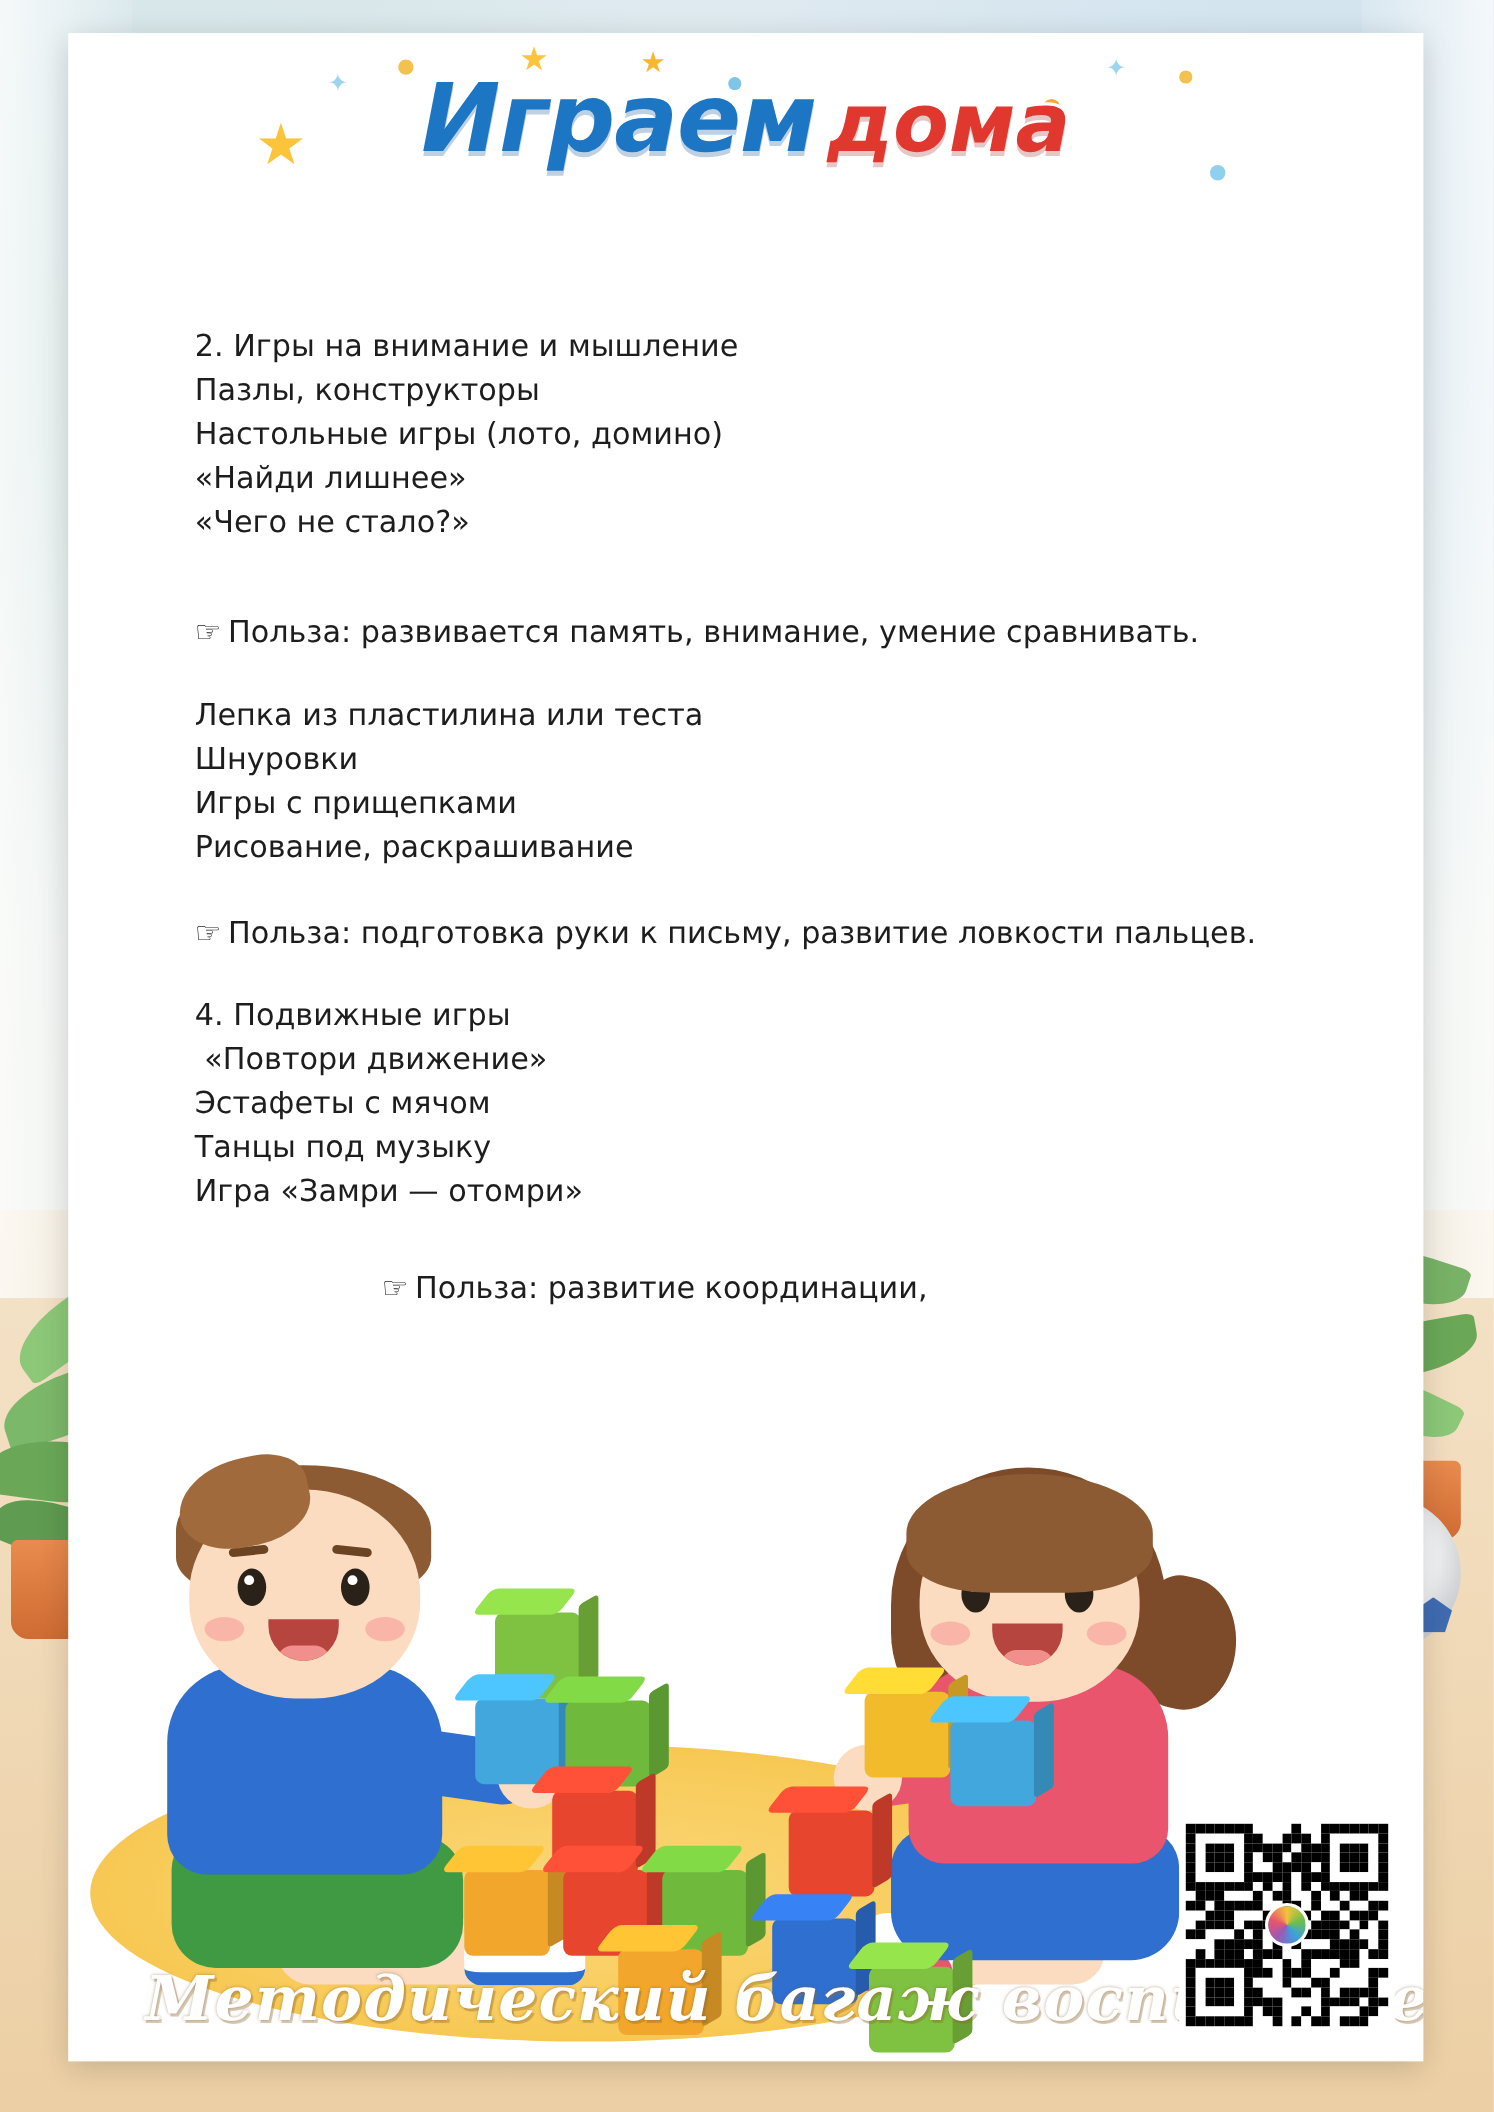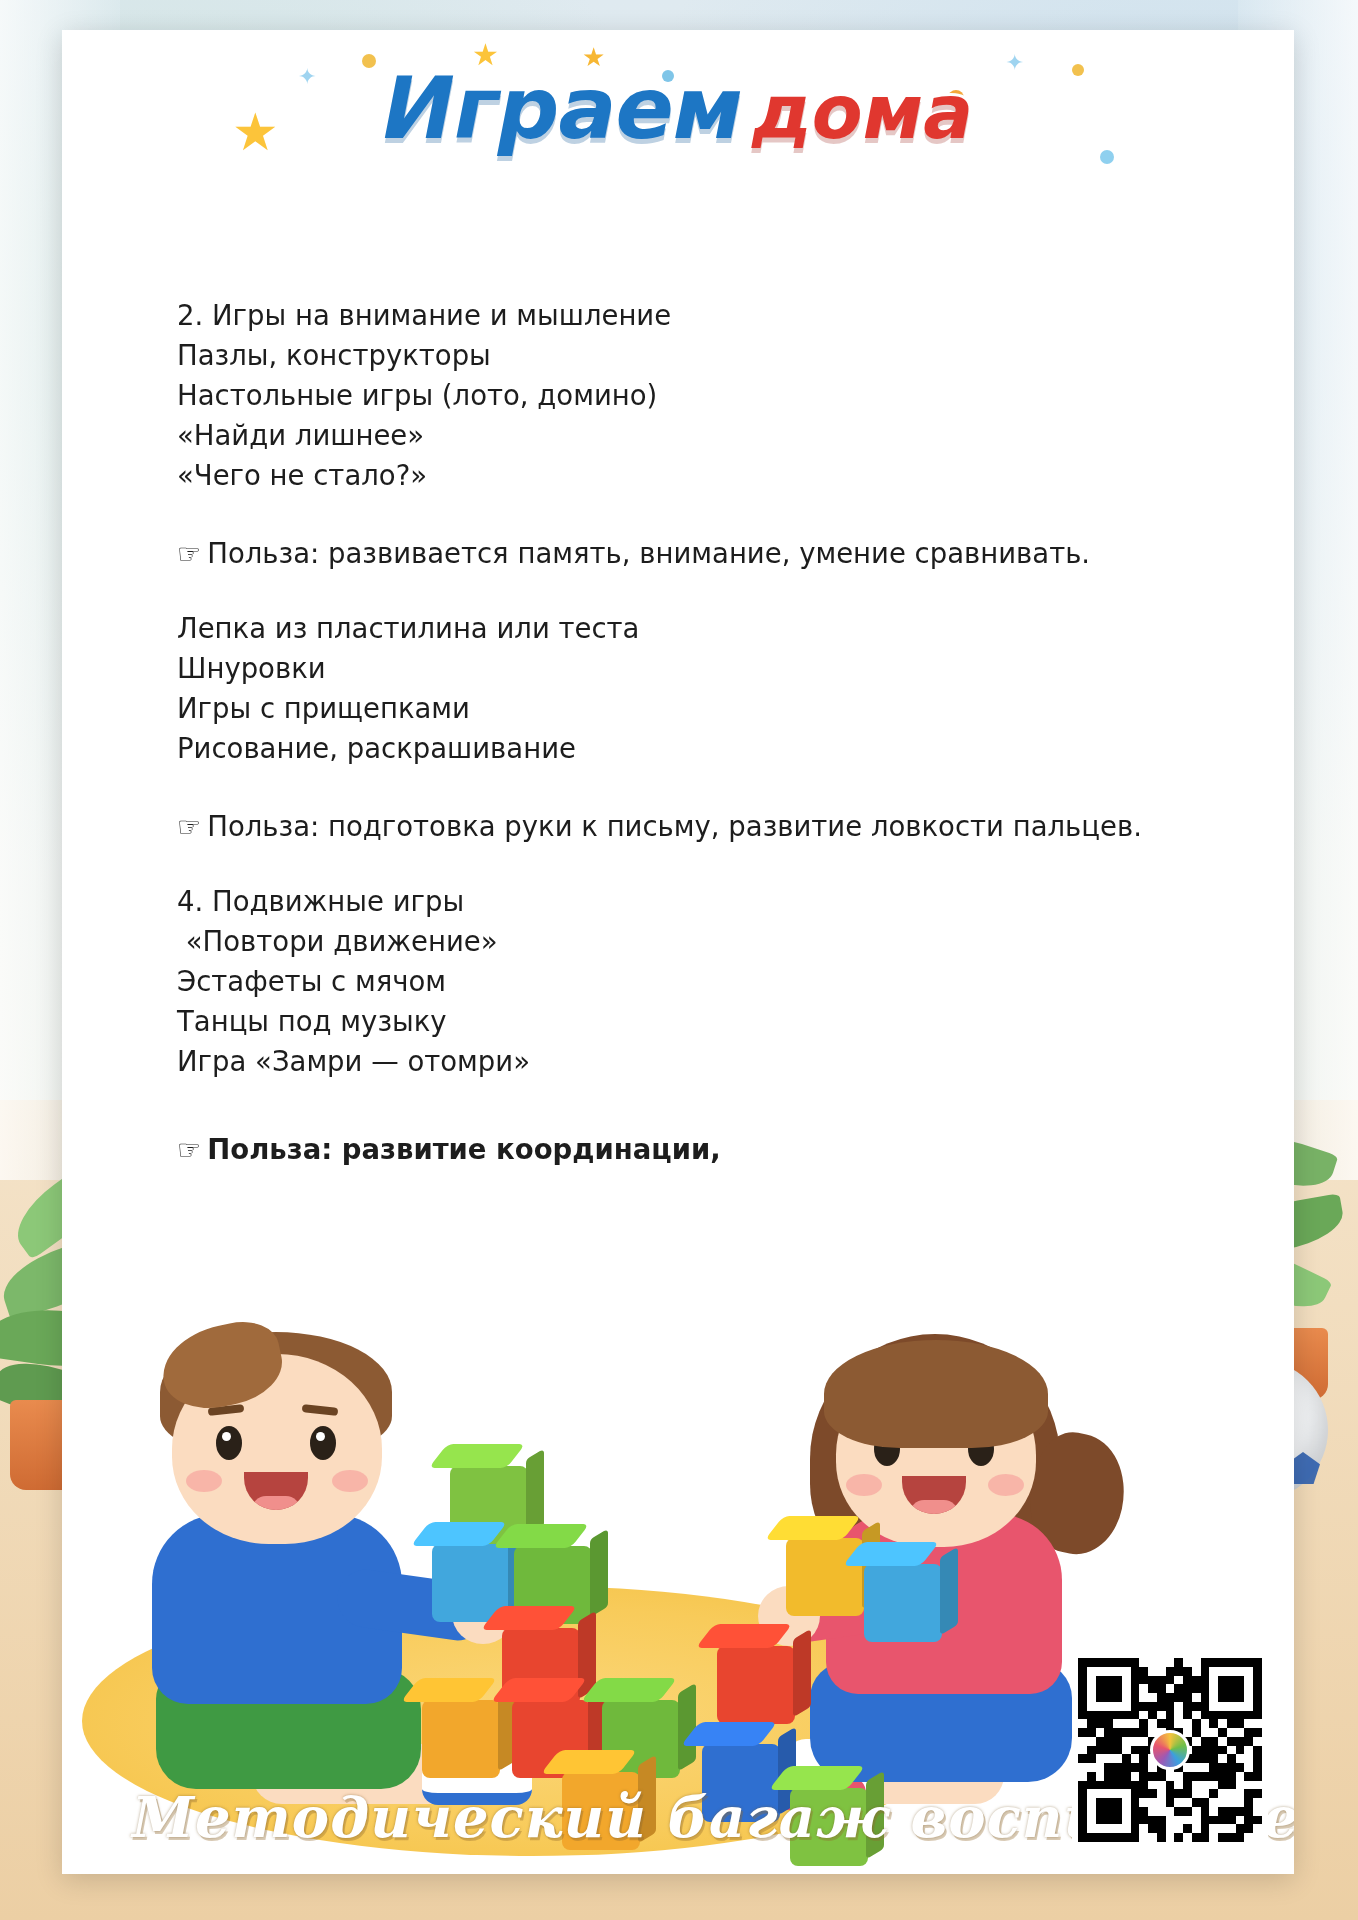--- a/index.html
+++ b/index.html
@@ -177,21 +177,21 @@
   .benefit {
     display: block;
     margin-top: 4px;
   }
   .benefit .hand {
     font-size: 27px;
     margin-right: 6px;
   }
   .benefit-centered {
     margin-top: 48px;
-    font-weight: bold;
+    margin-left: 170px;
   }
   .benefit-centered .l2 { margin-left: 62px; }
   .benefit-centered .l3 { margin-left: 86px; }
 
   
   .illustration {
     position: absolute;
     left: 0;
     bottom: 0;
     width: 1232px;
@@ -441,21 +441,21 @@
   </div>
 
   <div class="content">
 
     <div class="block">
       <div class="line">2. Игры на внимание и мышление</div>
       <div class="line">Пазлы, конструкторы</div>
       <div class="line">Настольные игры (лото, домино)</div>
       <div class="line">«Найди лишнее»</div>
       <div class="line">«Чего не стало?»</div>
-      <div class="benefit" style="margin-top:38px;">
+      <div class="benefit" style="margin-top:60px;">
         <span class="hand">☞</span><span>Польза: развивается память, внимание, умение сравнивать.</span>
       </div>
     </div>
 
     <div class="block" style="margin-top:34px;">
       <div class="line">Лепка из пластилина или теста</div>
       <div class="line">Шнуровки</div>
       <div class="line">Игры с прищепками</div>
       <div class="line">Рисование, раскрашивание</div>
       <div class="benefit" style="margin-top:38px;">

